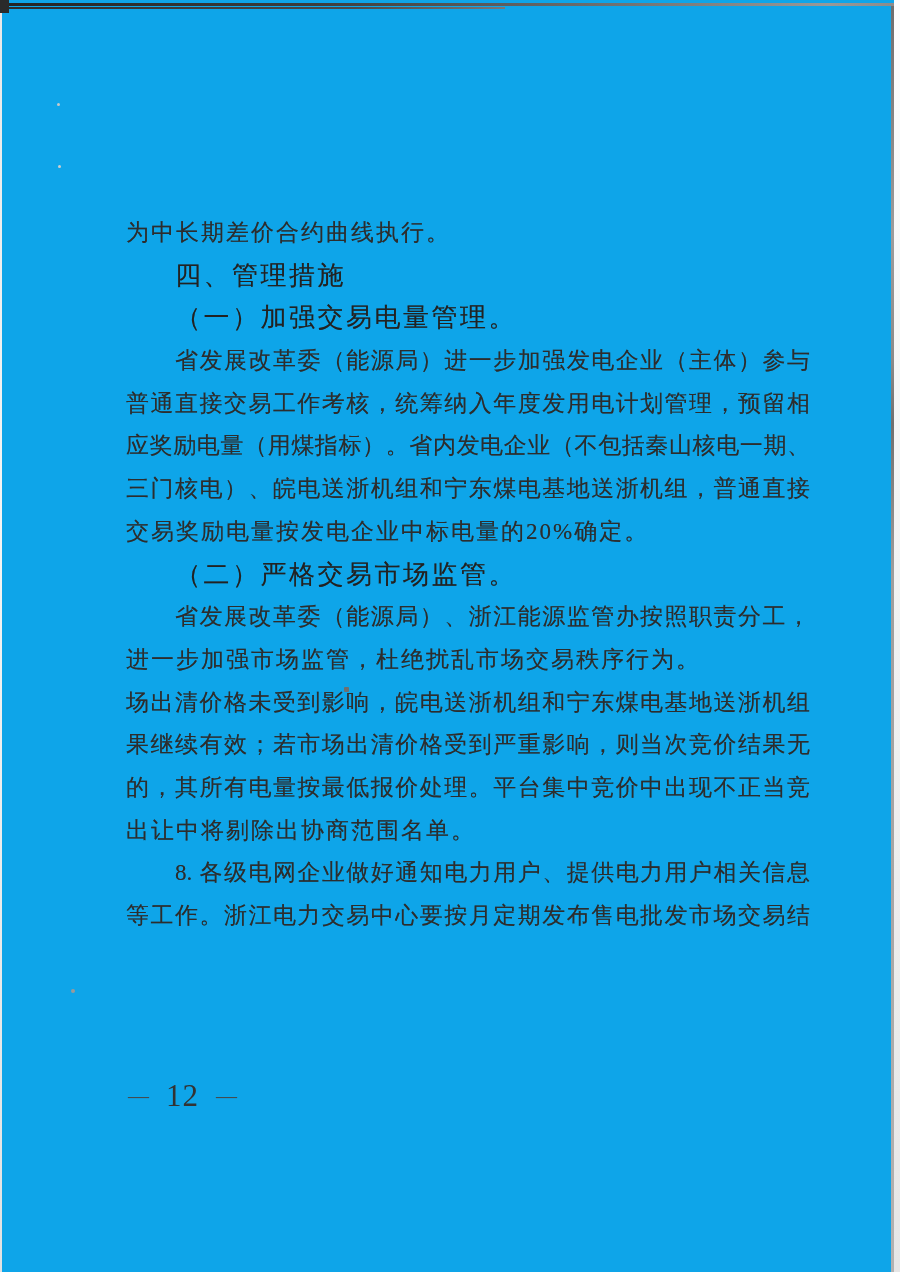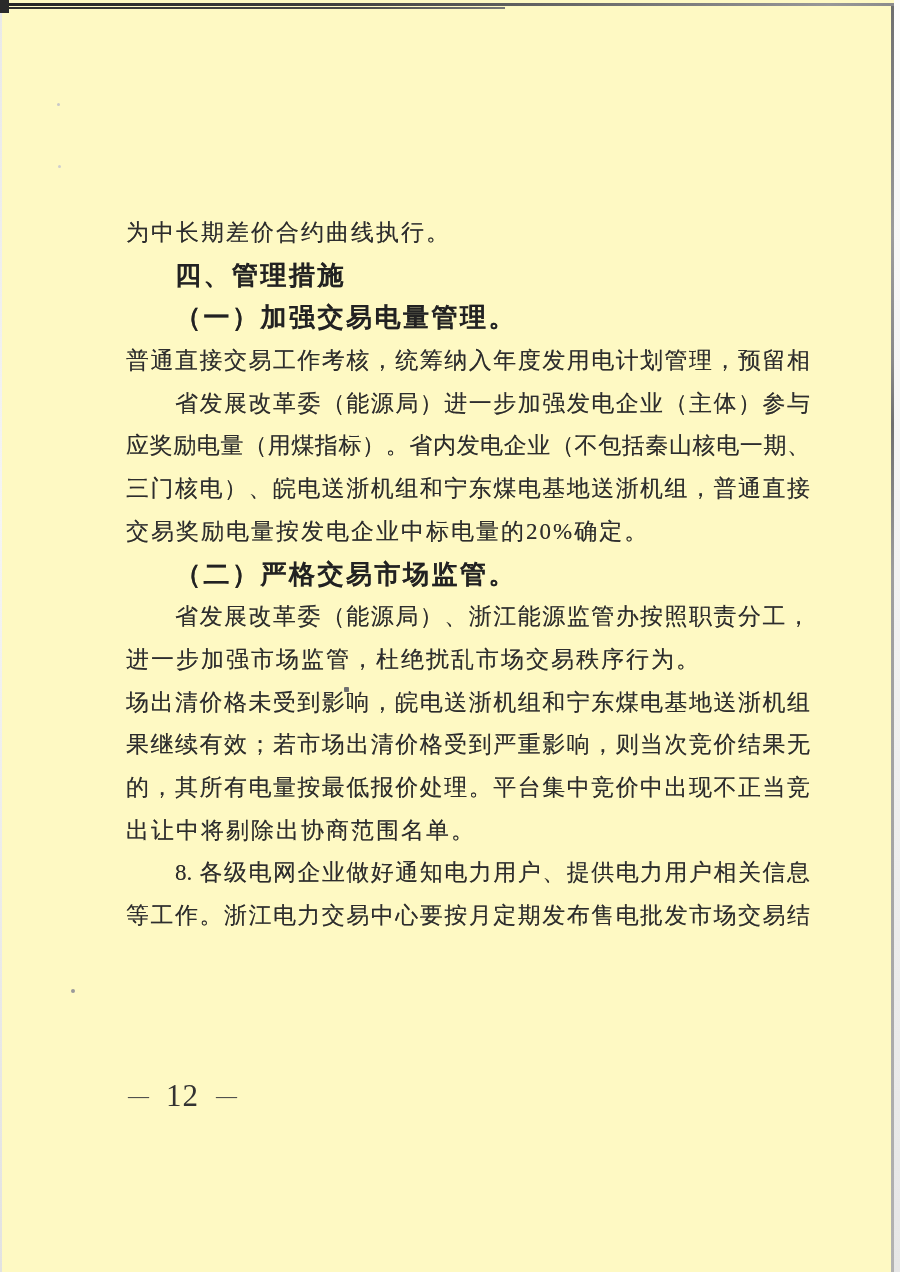--- a/index.html
+++ b/index.html
@@ -4,21 +4,21 @@
 <style>
   html,body{margin:0;padding:0;}
   body{
     width:900px;height:1272px;
     background:#ffffff;
     font-family:"Liberation Serif","DejaVu Serif",serif;
     position:relative;overflow:hidden;
   }
   #page{
     position:absolute;left:0;top:0;width:900px;height:1272px;
-    background:#fef9c3;
+    background:#0ea5e9;
   }
   
   .top-line-a{
     position:absolute;top:3px;left:0;width:900px;height:3px;
     background:linear-gradient(to right,#242424,#3d3d3d 35%,#6b6b6b 65%,#989898 92%,#8a8a8a);
   }
   .top-line-b{
     position:absolute;top:7px;left:0;width:505px;height:2px;
     background:linear-gradient(to right,#2c2c2c,#4a4a4a 70%,#777);
   }
@@ -53,21 +53,21 @@
     height:42.7px;line-height:42.7px;
     font-size:23px;letter-spacing:2px;
     white-space:nowrap;
   }
   .fill{
     letter-spacing:0;white-space:normal;
     text-align:justify;text-align-last:justify;
   }
   .indent{text-indent:49px;}
   .h1,.h2{
-    font-weight:bold;font-size:26px;letter-spacing:2.5px;color:#222;
+    font-weight:normal;font-size:26px;letter-spacing:2.5px;color:#222;
   }
   
   #footer{
     position:absolute;left:128px;top:1078px;height:36px;
     display:flex;align-items:center;gap:17px;
     color:#3c3c3c;
   }
   .footer-dash{font-size:21px;letter-spacing:0;color:#474747;}
   .footer-num{font-size:31px;letter-spacing:1px;color:#333;}
 </style>
@@ -84,22 +84,22 @@
   <div class="left-shade"></div>
   <div class="speck speck-1"></div>
   <div class="speck speck-2"></div>
   <div class="speck speck-3"></div>
   <div class="speck speck-4"></div>
 
   <div id="text-block">
     <div class="line">为中长期差价合约曲线执行。</div>
     <div class="line h1 indent">四、管理措施</div>
     <div class="line h2 indent">（一）加强交易电量管理。</div>
+    <div class="line indent fill">省发展改革委（能源局）进一步加强发电企业（主体）参与</div>
     <div class="line fill">普通直接交易工作考核，统筹纳入年度发用电计划管理，预留相</div>
-    <div class="line indent fill">省发展改革委（能源局）进一步加强发电企业（主体）参与</div>
     <div class="line fill">应奖励电量（用煤指标）。省内发电企业（不包括秦山核电一期、</div>
     <div class="line fill">三门核电）、皖电送浙机组和宁东煤电基地送浙机组，普通直接</div>
     <div class="line">交易奖励电量按发电企业中标电量的20%确定。</div>
     <div class="line h2 indent">（二）严格交易市场监管。</div>
     <div class="line indent fill">省发展改革委（能源局）、浙江能源监管办按照职责分工，</div>
     <div class="line">进一步加强市场监管，杜绝扰乱市场交易秩序行为。</div>
     <div class="line fill">场出清价格未受到影响，皖电送浙机组和宁东煤电基地送浙机组</div>
     <div class="line fill">果继续有效；若市场出清价格受到严重影响，则当次竞价结果无</div>
     <div class="line fill">的，其所有电量按最低报价处理。平台集中竞价中出现不正当竞</div>
     <div class="line">出让中将剔除出协商范围名单。</div>

